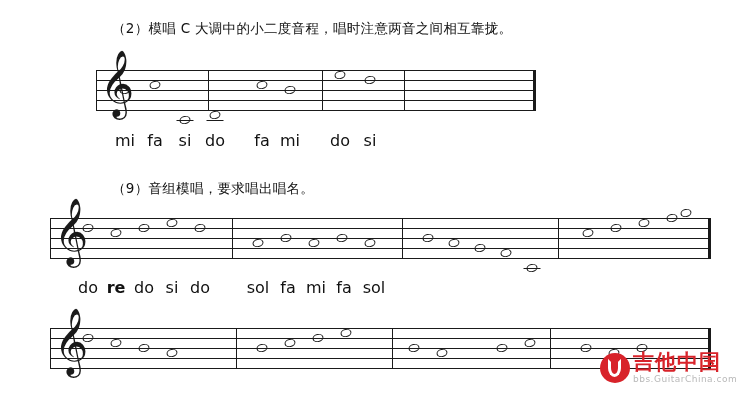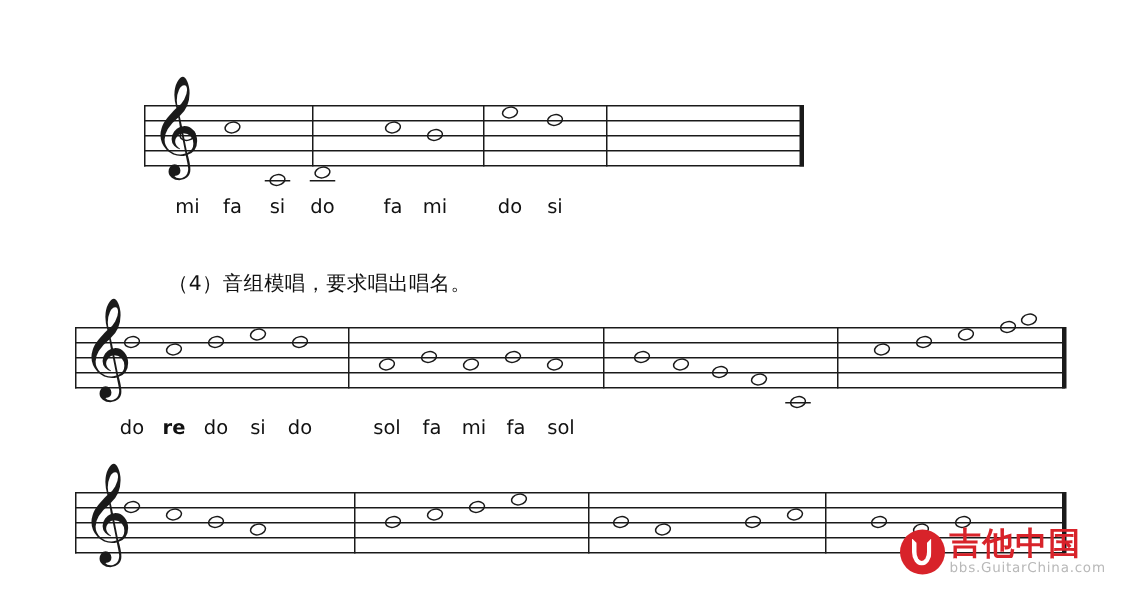--- a/index.html
+++ b/index.html
@@ -75,21 +75,21 @@
   .ledger {
     position: absolute;
     width: 17px;
     height: 1px;
     background: #1a1a1a;
     transform: translate(-50%, 0);
   }
   .syllables {
     position: absolute;
     font-family: "DejaVu Sans", sans-serif;
-    font-size: 13px;
+    font-size: 16px;
     color: #111111;
     white-space: nowrap;
   }
   .syl {
     position: absolute;
     transform: translateX(-50%);
   }
   
   .watermark {
     position: absolute;
@@ -136,20 +136,21 @@
     color: #b9b9b9;
     letter-spacing: 0.5px;
     margin-top: 2px;
   }
 </style>
 </head>
 <body>
 
 <div class="page">
 
+  <div class="text-line" style="left:112px; top:20px;">（2）模唱 C 大调中的小二度音程，唱时注意两音之间相互靠拢。</div>
 
   <div class="system" id="system-1" style="left:96px; top:70px; width:440px; height:40px;">
     <div class="staff-lines">
       <div class="ln" style="top:0px;"></div>
       <div class="ln" style="top:10px;"></div>
       <div class="ln" style="top:20px;"></div>
       <div class="ln" style="top:30px;"></div>
       <div class="ln" style="top:40px;"></div>
     </div>
     <div class="clef" style="left:4px; top:-16px; font-size:58px;">𝄞</div>
@@ -177,21 +178,21 @@
     <span class="syl" style="left:29px;">mi</span>
     <span class="syl" style="left:59px;">fa</span>
     <span class="syl" style="left:89px;">si</span>
     <span class="syl" style="left:119px;">do</span>
     <span class="syl" style="left:166px;">fa</span>
     <span class="syl" style="left:194px;">mi</span>
     <span class="syl" style="left:244px;">do</span>
     <span class="syl" style="left:274px;">si</span>
   </div>
 
-  <div class="text-line" style="left:112px; top:180px;">（4）音组模唱，要求唱出唱名。</div>
+  <div class="text-line" style="left:112px; top:180px;">（9）音组模唱，要求唱出唱名。</div>
 
   <div class="system" id="system-2" style="left:50px; top:218px; width:660px; height:40px;">
     <div class="staff-lines">
       <div class="ln" style="top:0px;"></div>
       <div class="ln" style="top:10px;"></div>
       <div class="ln" style="top:20px;"></div>
       <div class="ln" style="top:30px;"></div>
       <div class="ln" style="top:40px;"></div>
     </div>
     <div class="clef" style="left:4px; top:-16px; font-size:58px;">𝄞</div>

